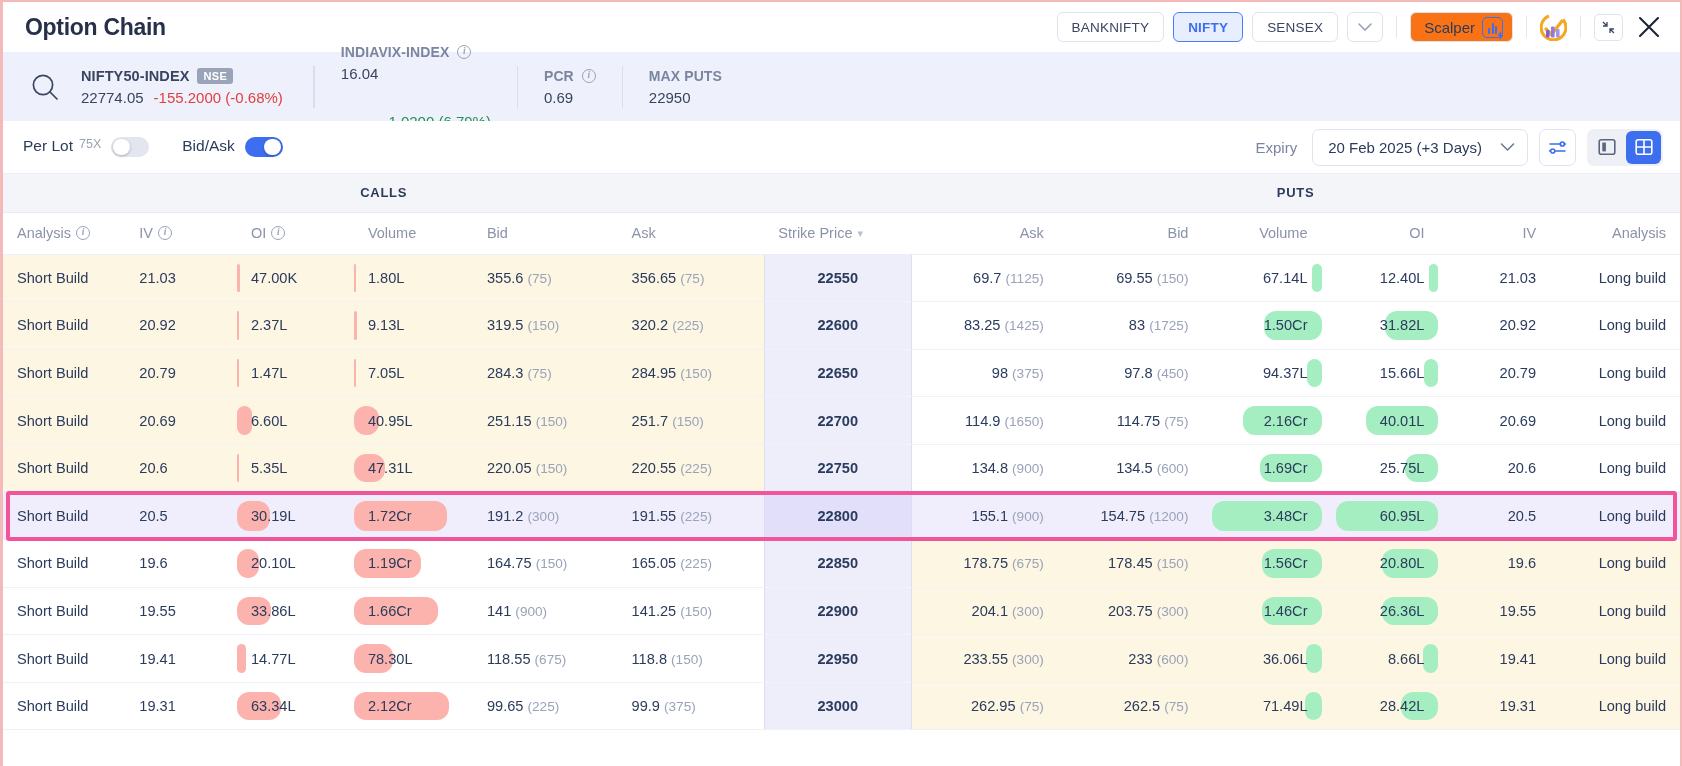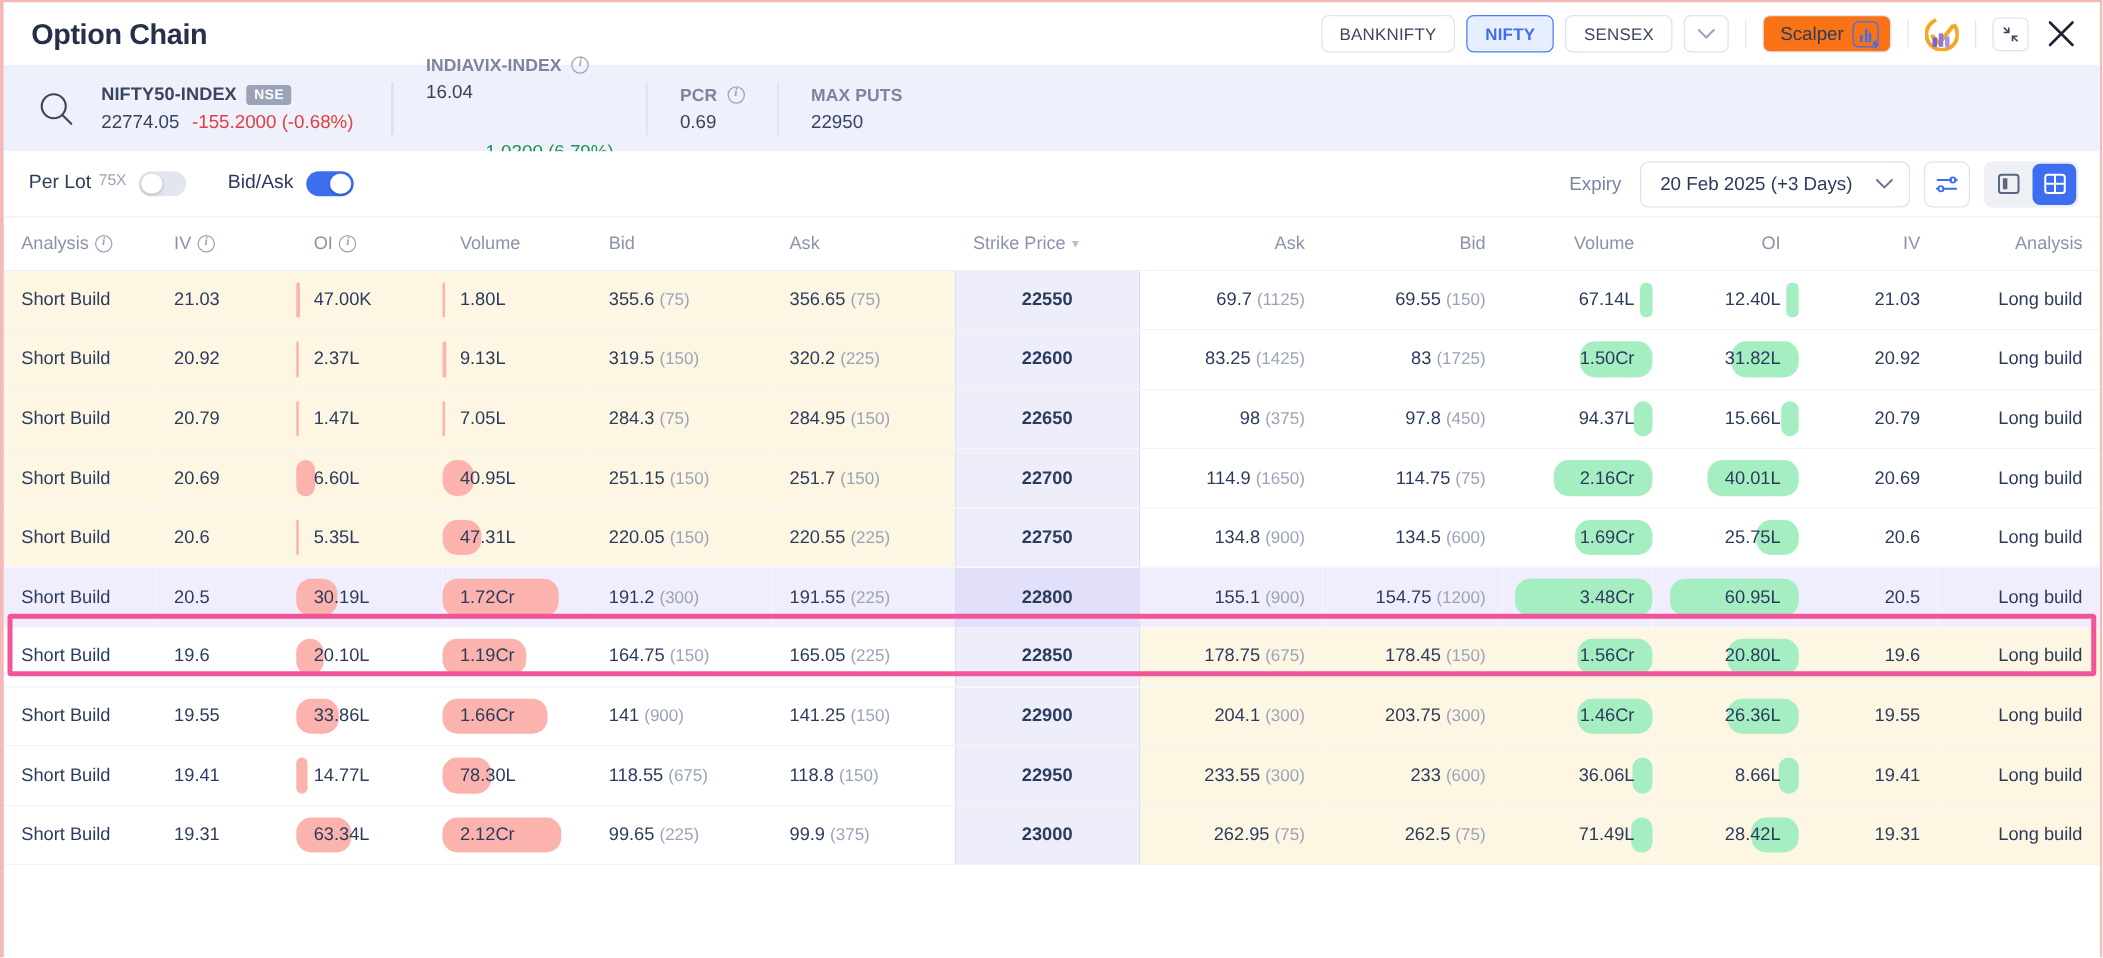--- a/index.html
+++ b/index.html
@@ -321,20 +321,25 @@
           <col style="width:138px">
         <col style="width:138px">
         <col style="width:138px">
           <col style="width:136px">
           <col style="width:112px">
           <col style="width:110px">
         <col style="width:105px">
           <col style="width:122px">
       </colgroup>
       <thead>
+        <tr class="grouprow">
+          <th colspan="6">CALLS</th>
+          <th></th>
+          <th colspan="6">PUTS</th>
+        </tr>
         <tr class="headrow">
           <th class="ta-l">
             <span class="th-in">
                 <span>Analysis</span>
                 <span class="info-ico">i</span>
               </span>
           </th>
           <th class="ta-l">
             <span class="th-in">
                 <span>IV</span>

